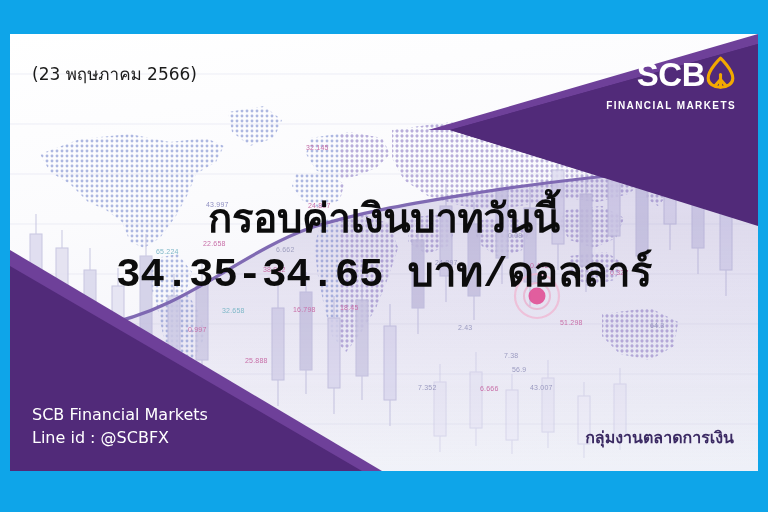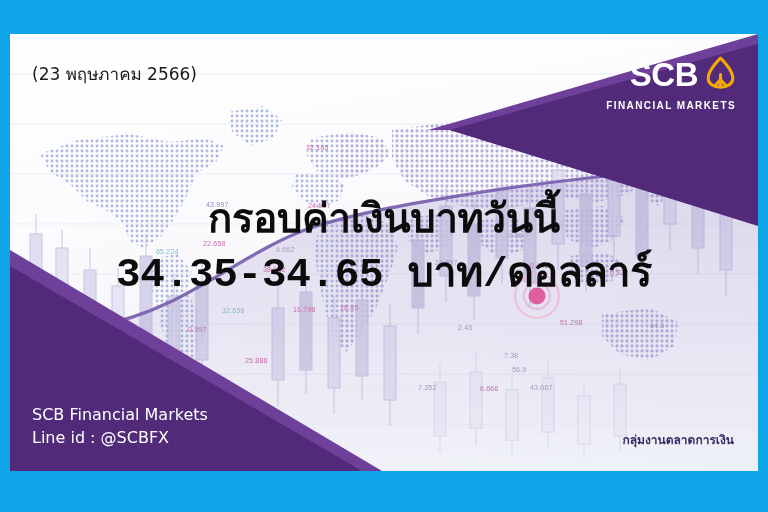--- a/index.html
+++ b/index.html
@@ -59,21 +59,20 @@
   .logo-block{
     position:absolute;
     right:22px; top:22px;
     text-align:center;
     line-height:1;
   }
   .logo-row{
     display:flex;
     align-items:center;
     justify-content:flex-end;
-    gap:7px;
   }
   .logo-word{
     color:#ffffff;
     font-size:33px;
     font-weight:bold;
     letter-spacing:-0.5px;
     font-family:"Liberation Sans",sans-serif;
   }
   .logo-mark{display:block;}
   .logo-sub{
@@ -126,21 +125,21 @@
   }
   .contact span{display:block;white-space:nowrap;}
 
   
   .org{
     position:absolute;
     right:24px; bottom:22px;
     text-align:right;
     color:#3b2a63;
     font-family:"DejaVu Sans","Liberation Sans",sans-serif;
-    font-size:12px;
+    font-size:16px;
     font-weight:bold;
     line-height:1.4;
   }
   .org span{display:block;white-space:nowrap;}
 </style>
 </head>
 <body>
 
 <div id="banner-root">
 

